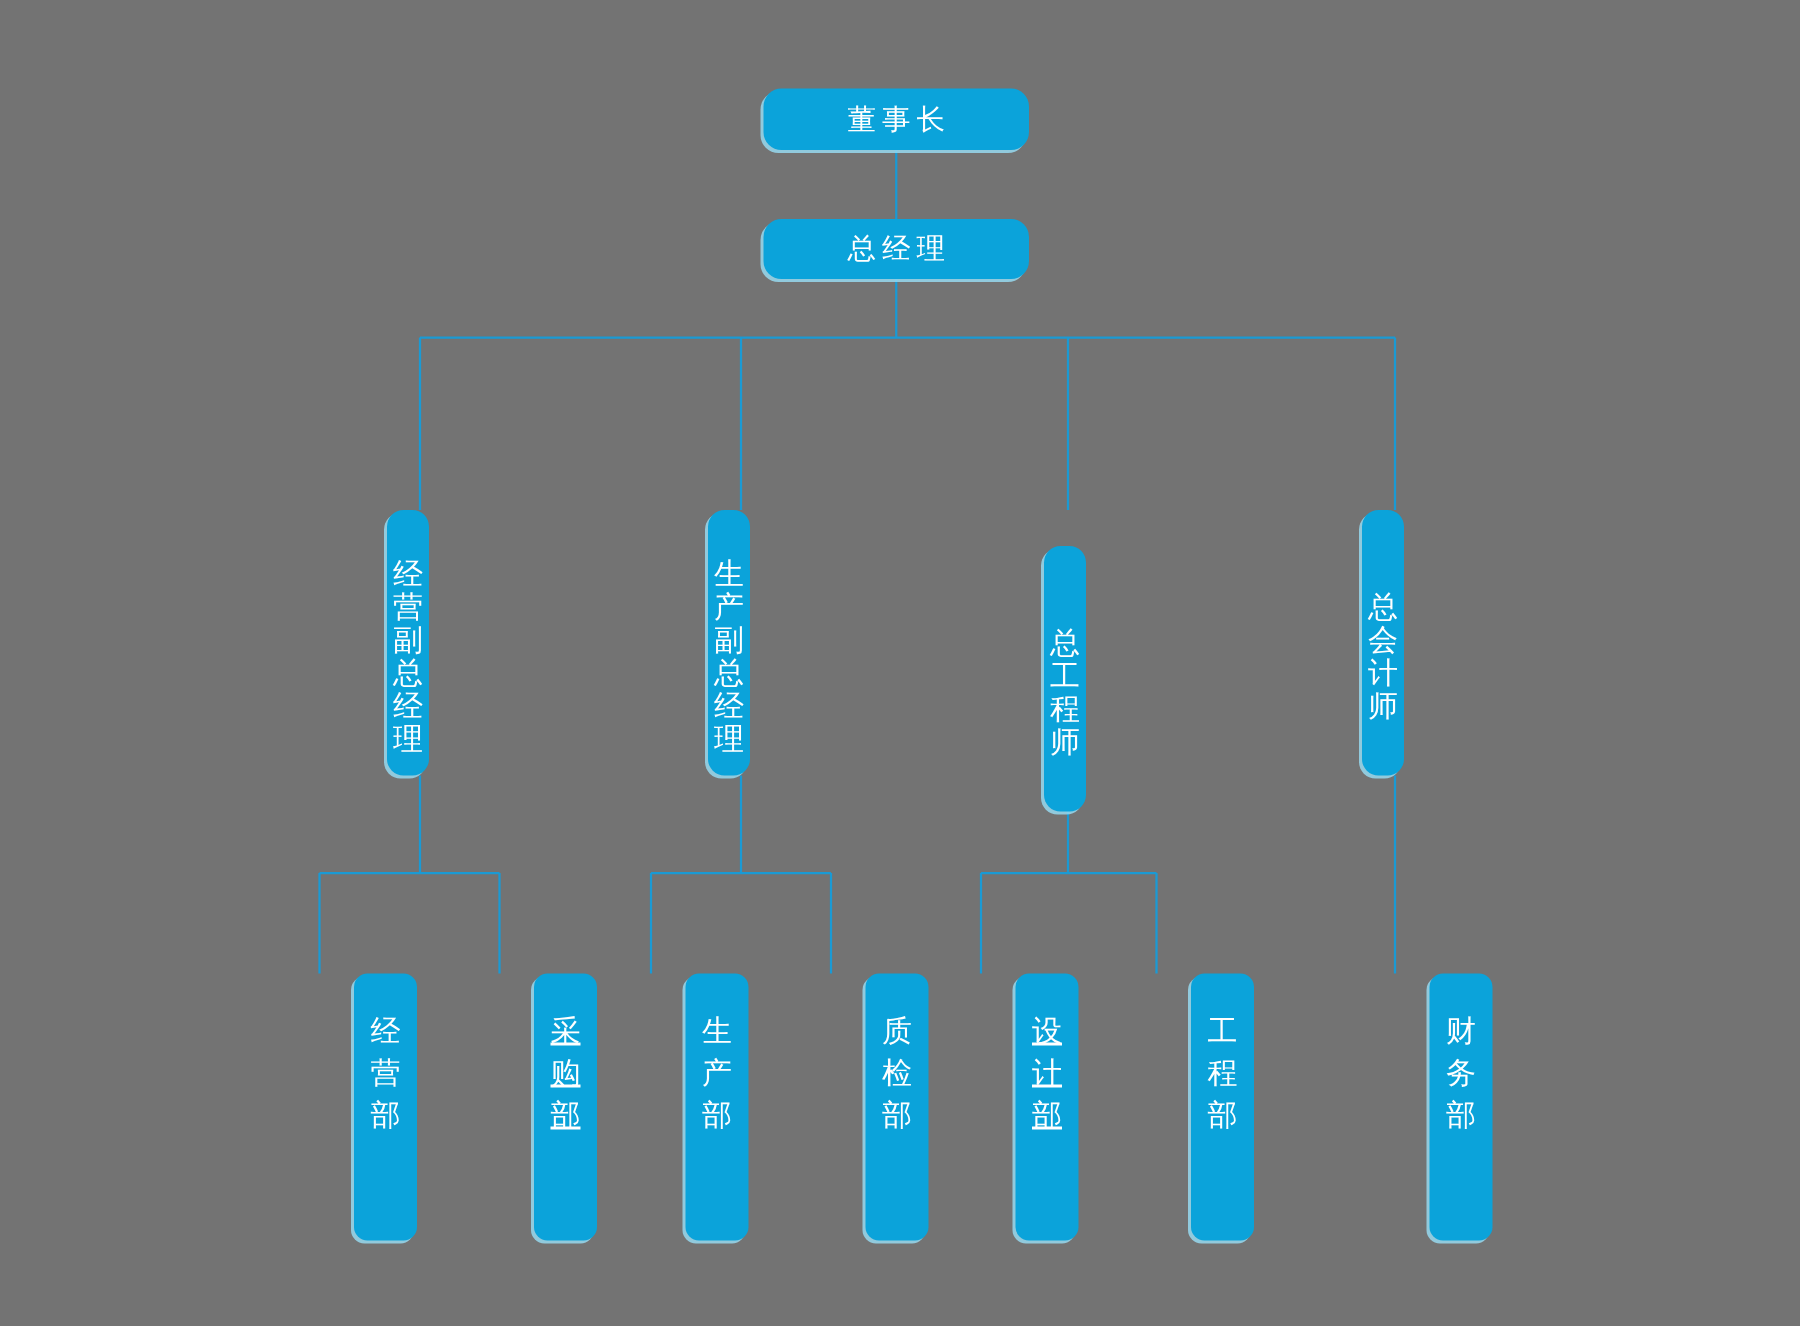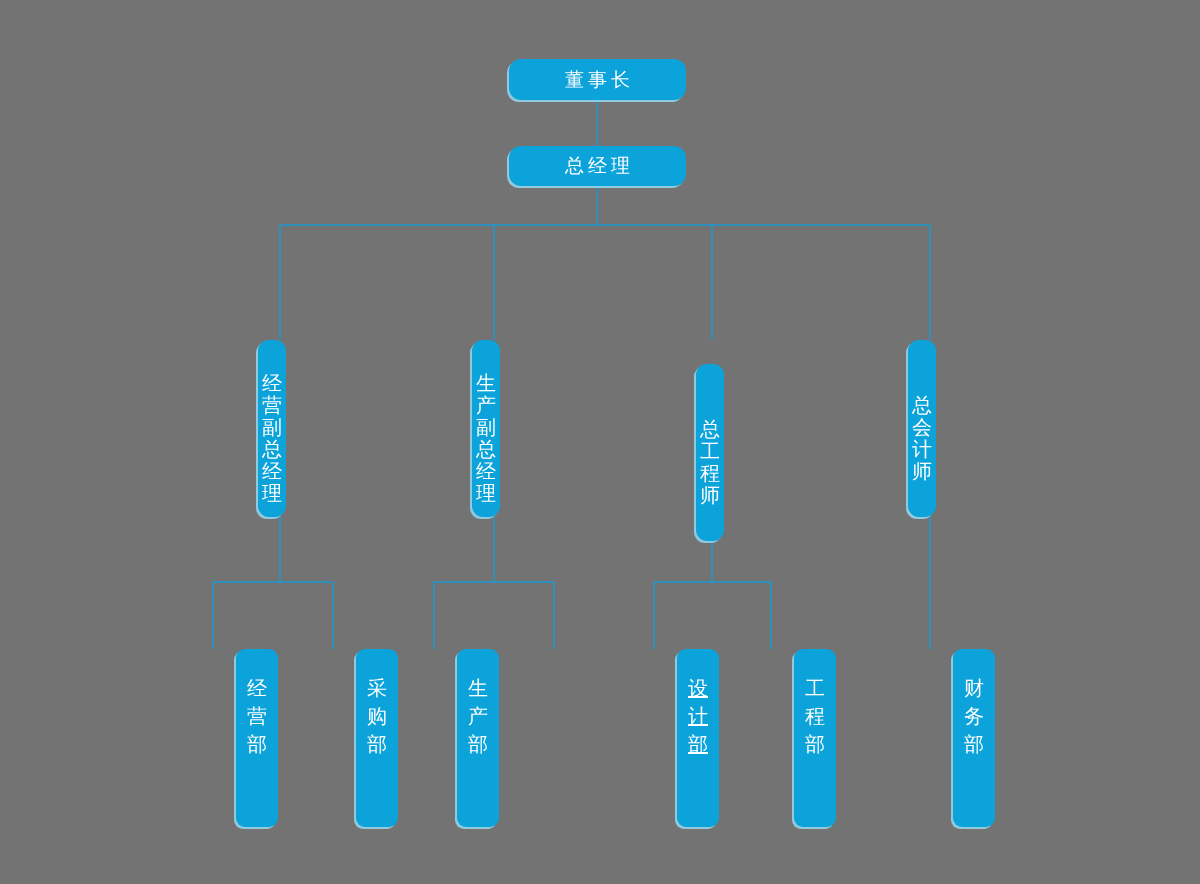--- a/index.html
+++ b/index.html
@@ -73,21 +73,21 @@
   }
   .node-v3 .vlabel {
     width: 1em;
     font-size: 20px;
     line-height: 28px;
     padding-top: 25px;
     text-align: center;
     word-break: break-all;
   }
   .node-c1 { left: 192px; }
-  .node-c2 { left: 312px; }
+  .node-c2 { left: 312px; text-decoration: underline; }
   .node-c3 { left: 413px; }
   .node-c4 { left: 533px; }
   .node-c5 { left: 633px; text-decoration: underline; }
   .node-c6 { left: 750px; }
   .node-c7 { left: 909px; }
 </style>
 </head>
 <body>
 
 <div class="canvas">
@@ -130,20 +130,23 @@
 
   <div class="node node-v3 node-c1">
     <span class="vlabel">经营部</span>
   </div>
   <div class="node node-v3 node-c2">
     <span class="vlabel">采购部</span>
   </div>
   <div class="node node-v3 node-c3">
     <span class="vlabel">生产部</span>
   </div>
+  <div class="node node-v3 node-c4">
+    <span class="vlabel">质检部</span>
+  </div>
   <div class="node node-v3 node-c5">
     <span class="vlabel">设计部</span>
   </div>
   <div class="node node-v3 node-c6">
     <span class="vlabel">工程部</span>
   </div>
   <div class="node node-v3 node-c7">
     <span class="vlabel">财务部</span>
   </div>
 

